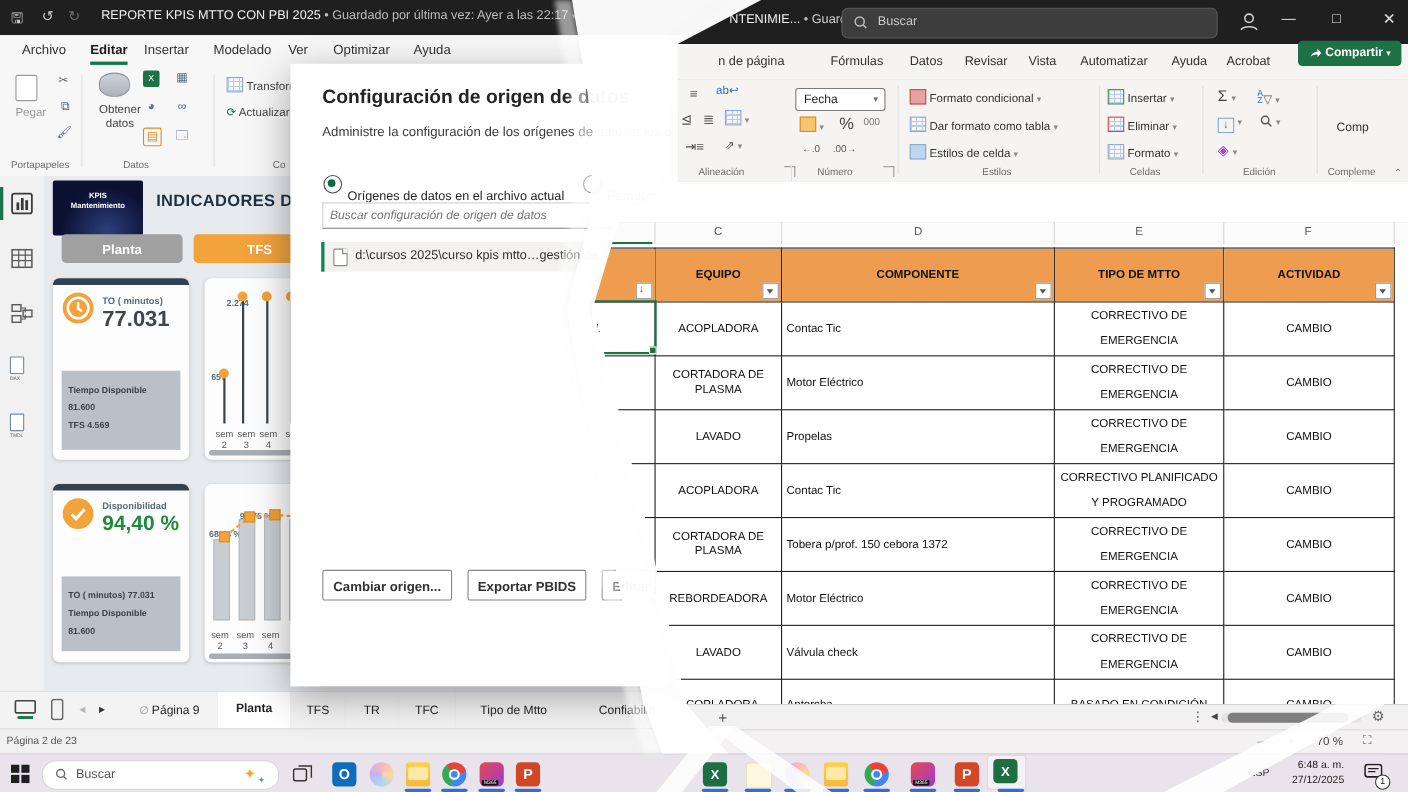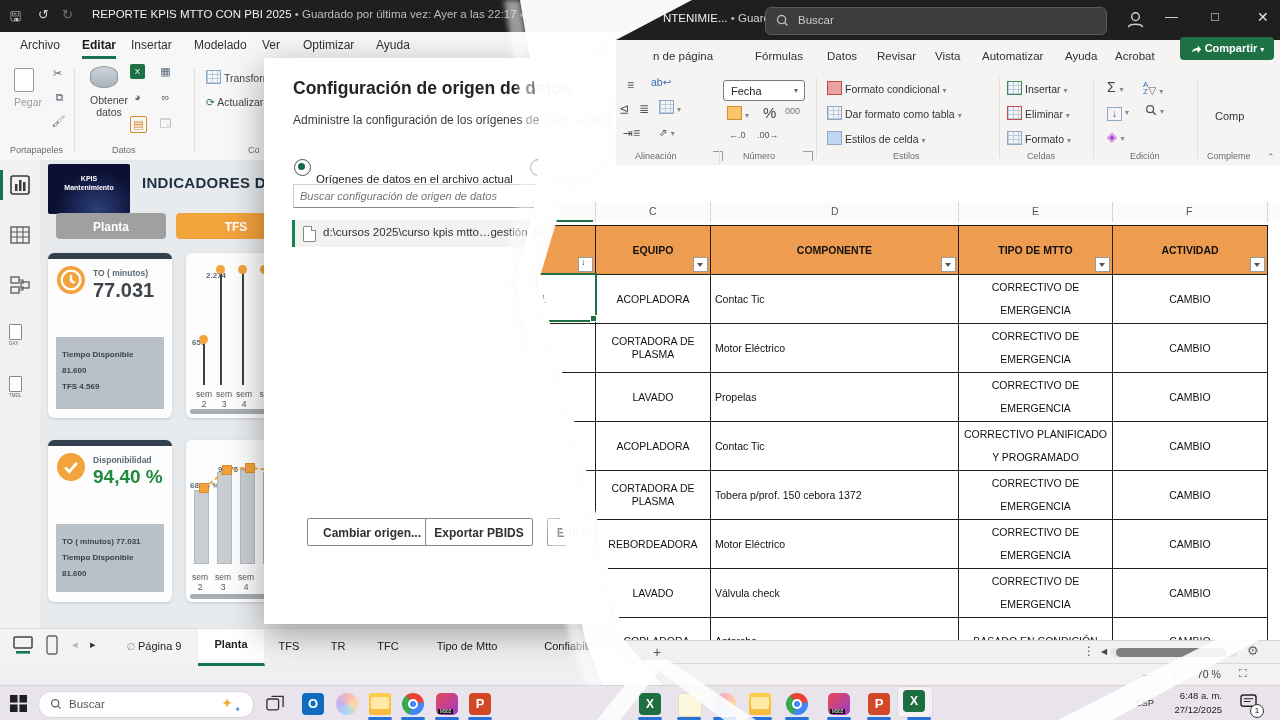--- a/index.html
+++ b/index.html
@@ -285,35 +285,38 @@
     <span class="abs" style="left:72px;top:9px;color:#b5b5b5;font-size:11px">◂</span>
     <span class="abs" style="left:90px;top:9px;color:#333;font-size:11px">▸</span>
     <div class="ptab" style="left:110px;width:88px"><span style="color:#999;font-size:10px">∅ </span><span>Página 9</span></div>
     <div class="ptab active" style="left:198px;width:66px">Planta</div>
     <div class="ptab" style="left:264px;width:50px">TFS</div>
     <div class="ptab" style="left:314px;width:48px">TR</div>
     <div class="ptab" style="left:362px;width:52px">TFC</div>
     <div class="ptab" style="left:414px;width:106px">Tipo de Mtto</div>
     <div class="ptab" style="left:520px;width:100px;border-right:none">Confiabilid</div>
   </div>
+  <div class="abs pbi-status">
+    <span class="abs" style="left:6px;top:5px">Página 2 de 23</span>
+  </div>
 </div>
 
 <div class="win dlg">
   <div class="dlg-title">Configuración de origen de datos</div>
   <div class="dlg-sub">Administre la configuración de los orígenes de datos a los o</div>
   <div class="radio sel" style="left:30px;top:101px"></div>
   <div class="dlg-radio-lab" style="left:52px;top:103px">Orígenes de datos en el archivo actual</div>
   <div class="radio" style="left:266px;top:101px"></div>
   <div class="dlg-radio-lab" style="left:288px;top:103px">Permisos</div>
   <input class="dlg-search" placeholder="Buscar configuración de origen de datos" style="">
   <div class="dlg-item">
     <div class="doc-ic"></div>
     <div class="dlg-item-txt">d:\cursos 2025\curso kpis mtto…gestión de</div>
   </div>
-  <button class="dlg-btn" style="left:43px;width:130px">Cambiar origen...</button>
+  <button class="dlg-btn" style="left:29px;width:118px">Cambiar origen...</button>
   <button class="dlg-btn" style="left:161px;width:108px">Exportar PBIDS</button>
   <button class="dlg-btn" style="left:283px;width:120px">Editar permisos...</button>
 </div>
 
 <div class="xl-wrap">
 <div class="xl">
   <div class="abs xl-titlebar">
     <span class="abs" style="left:128px;top:12px;font-size:11.5px;color:#f0f0f0;white-space:nowrap">
       <span>NTENIMIE...</span>
       <span style="color:#bdbdbd"> • </span>

